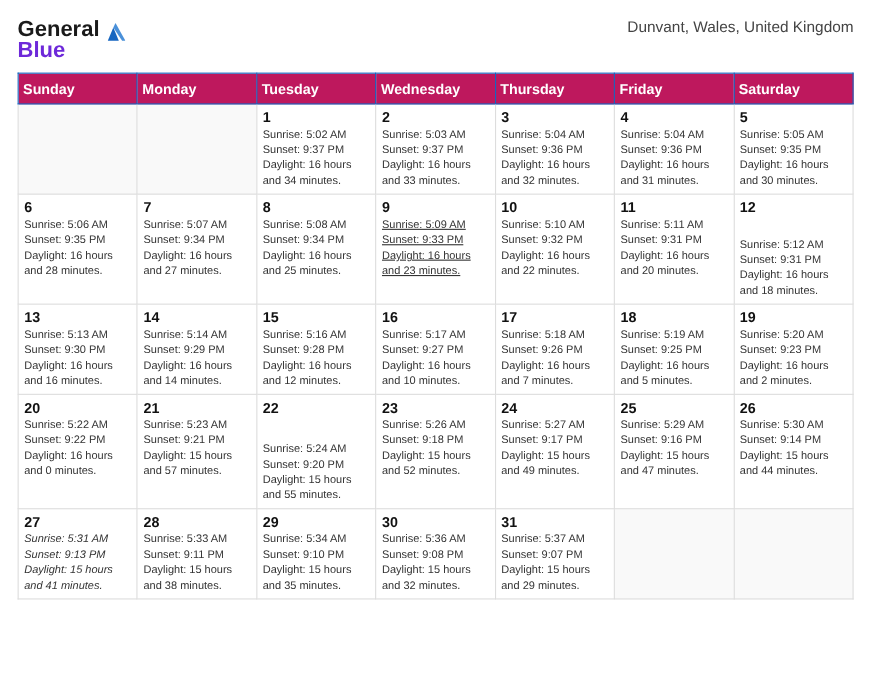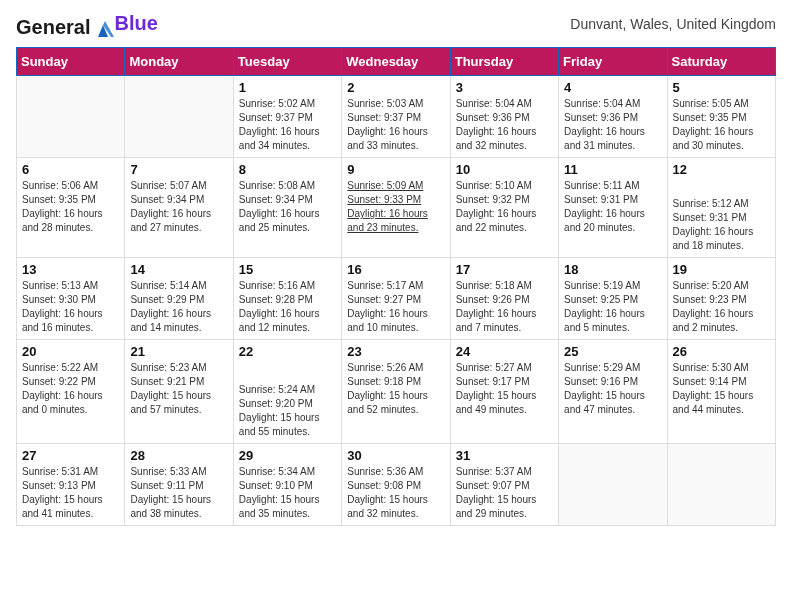--- a/index.html
+++ b/index.html
@@ -11,21 +11,21 @@
       padding: 16px;
     }
     .header {
       display: flex;
       justify-content: space-between;
       align-items: flex-start;
       margin-bottom: 8px;
     }
     .logo {
       display: flex;
-      flex-direction: row;
+      flex-direction: column;
       align-items: flex-start;
     }
     .logo-row {
       display: flex;
       align-items: center;
       gap: 2px;
     }
     .title-block {
       text-align: right;
     }
@@ -298,21 +298,21 @@
           <div class="day-number">26</div>
           <div class="day-info" style="white-space: pre-line;">Sunrise: 5:30 AM
 Sunset: 9:14 PM
 Daylight: 15 hours
 and 44 minutes.</div>
         </td>
       </tr>
       <tr>
         <td>
           <div class="day-number">27</div>
-          <div class="day-info" style="white-space: pre-line;">Sunrise: 5:31 AM
+          <div class="day-info" style="white-space: pre-line; font-style: italic;">Sunrise: 5:31 AM
 Sunset: 9:13 PM
 Daylight: 15 hours
 and 41 minutes.</div>
         </td>
         <td>
           <div class="day-number">28</div>
           <div class="day-info" style="white-space: pre-line;">Sunrise: 5:33 AM
 Sunset: 9:11 PM
 Daylight: 15 hours
 and 38 minutes.</div>

